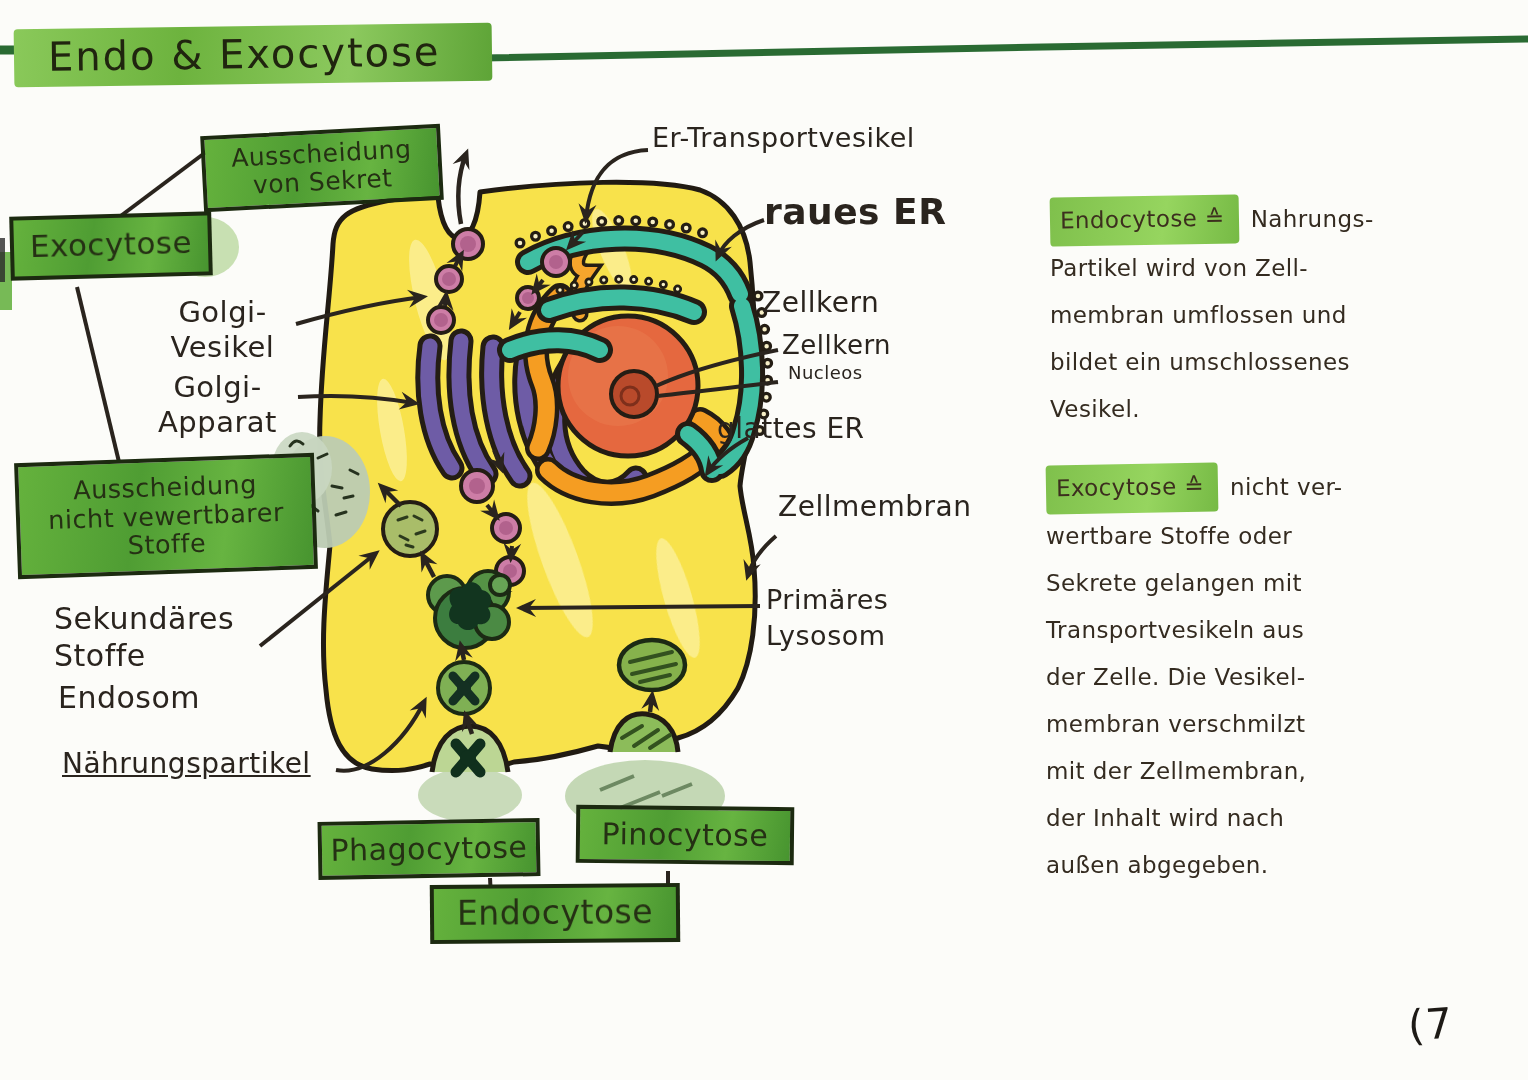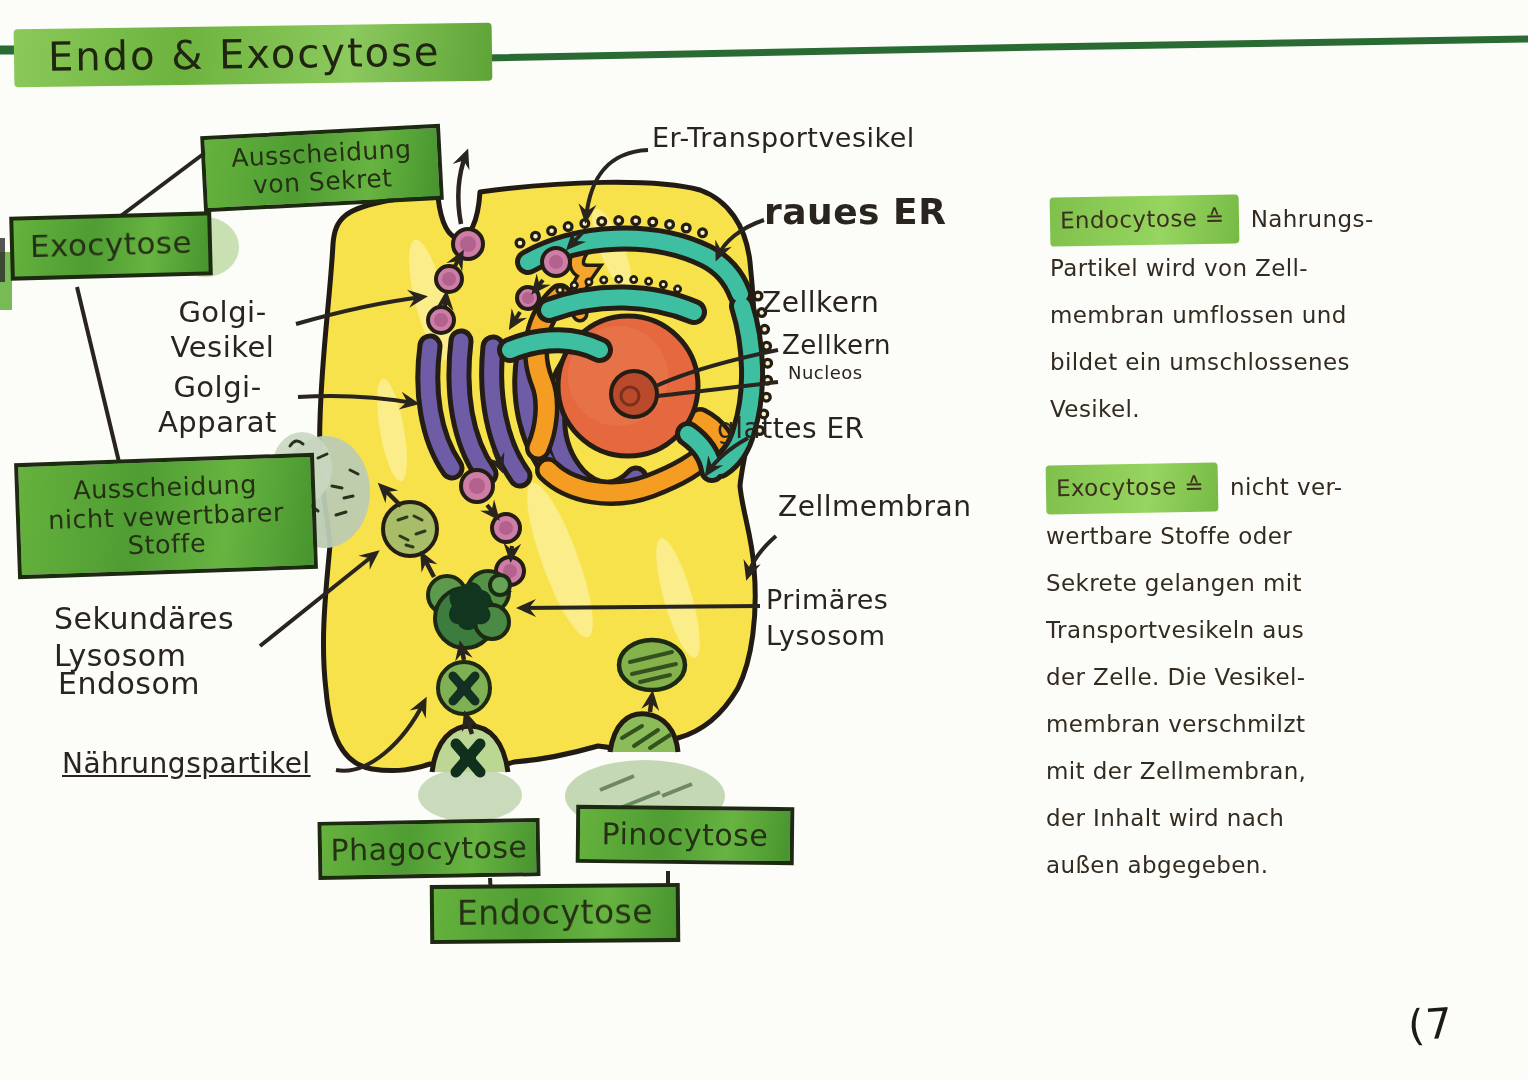--- a/index.html
+++ b/index.html
@@ -303,23 +303,23 @@
 
 <div class="abs gbox" style="left:430px;top:884px;width:250px;font-size:33px;padding:7px 0;transform:rotate(-0.5deg);">Endocytose</div>
 
 <div class="abs ink pre" style="left:150px;top:295px;width:145px;font-size:29px;text-align:center;">Golgi-
 Vesikel</div>
 
 <div class="abs ink pre" style="left:140px;top:370px;width:155px;font-size:29px;text-align:center;">Golgi-
 Apparat</div>
 
 <div class="abs ink pre" style="left:54px;top:601px;font-size:30px;">Sekundäres
-Lysosom</div>
-
-<div class="abs ink" style="left:58px;top:666px;font-size:30px;">Endosom</div>
+Stoffe</div>
+
+<div class="abs ink" style="left:58px;top:680px;font-size:30px;">Endosom</div>
 
 <div class="abs ink" style="left:62px;top:747px;font-size:28px;text-decoration:underline;">Nährungspartikel</div>
 
 <div class="abs ink" style="left:652px;top:122px;font-size:27px;">Er-Transportvesikel</div>
 
 <div class="abs ink" style="left:764px;top:190px;font-size:36px;font-weight:bold;">raues ER</div>
 
 <div class="abs ink" style="left:762px;top:286px;font-size:28px;">Zellkern</div>
 
 <div class="abs ink" style="left:782px;top:330px;font-size:26px;">Zellkern</div>

